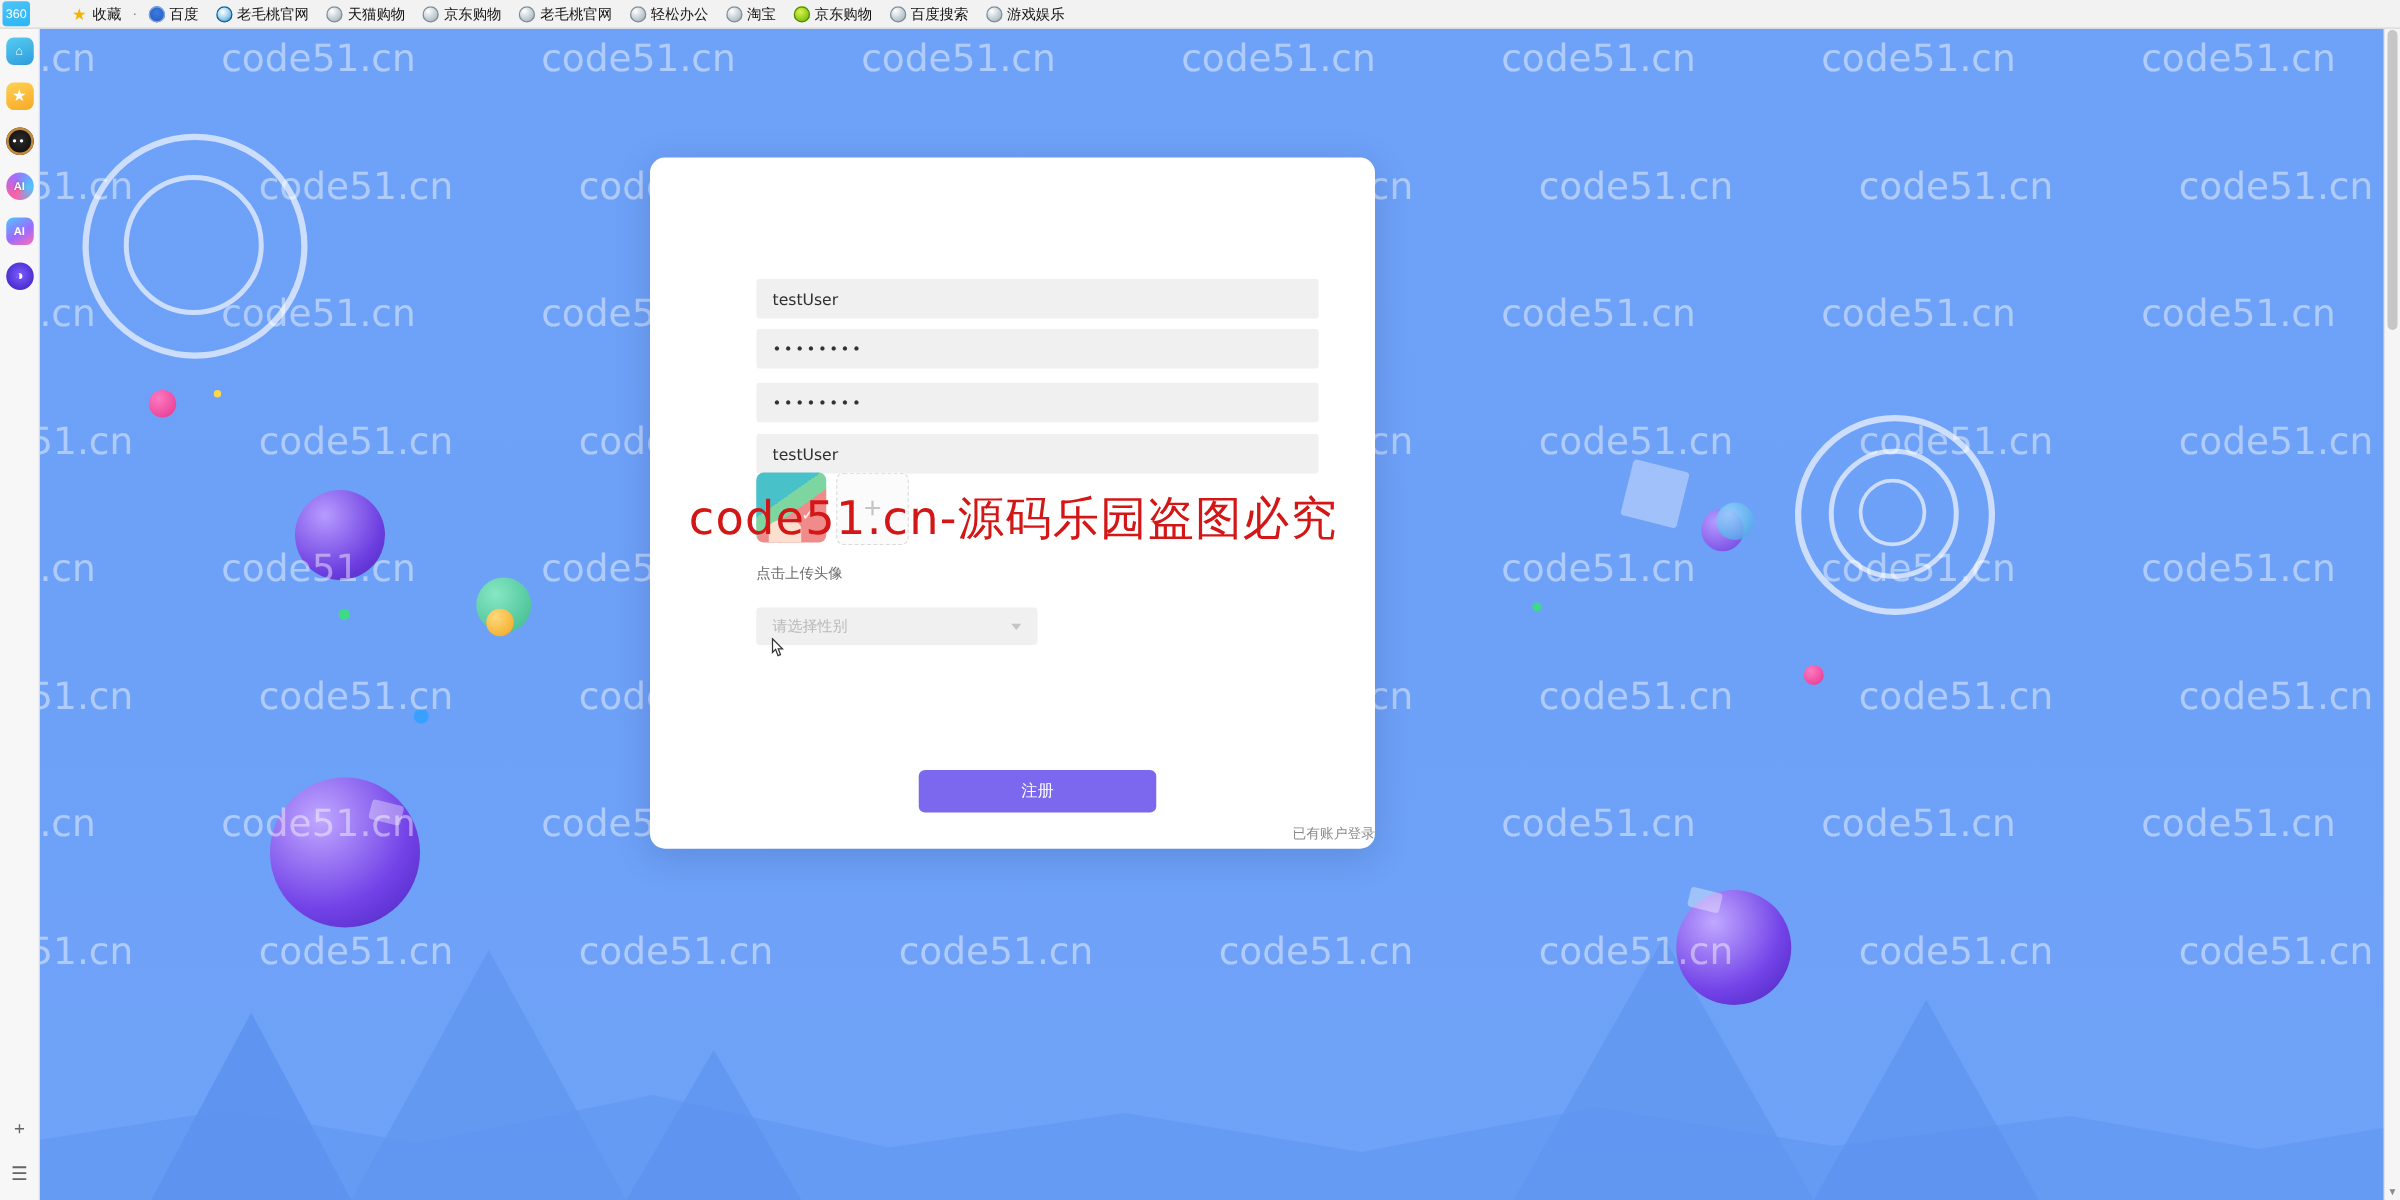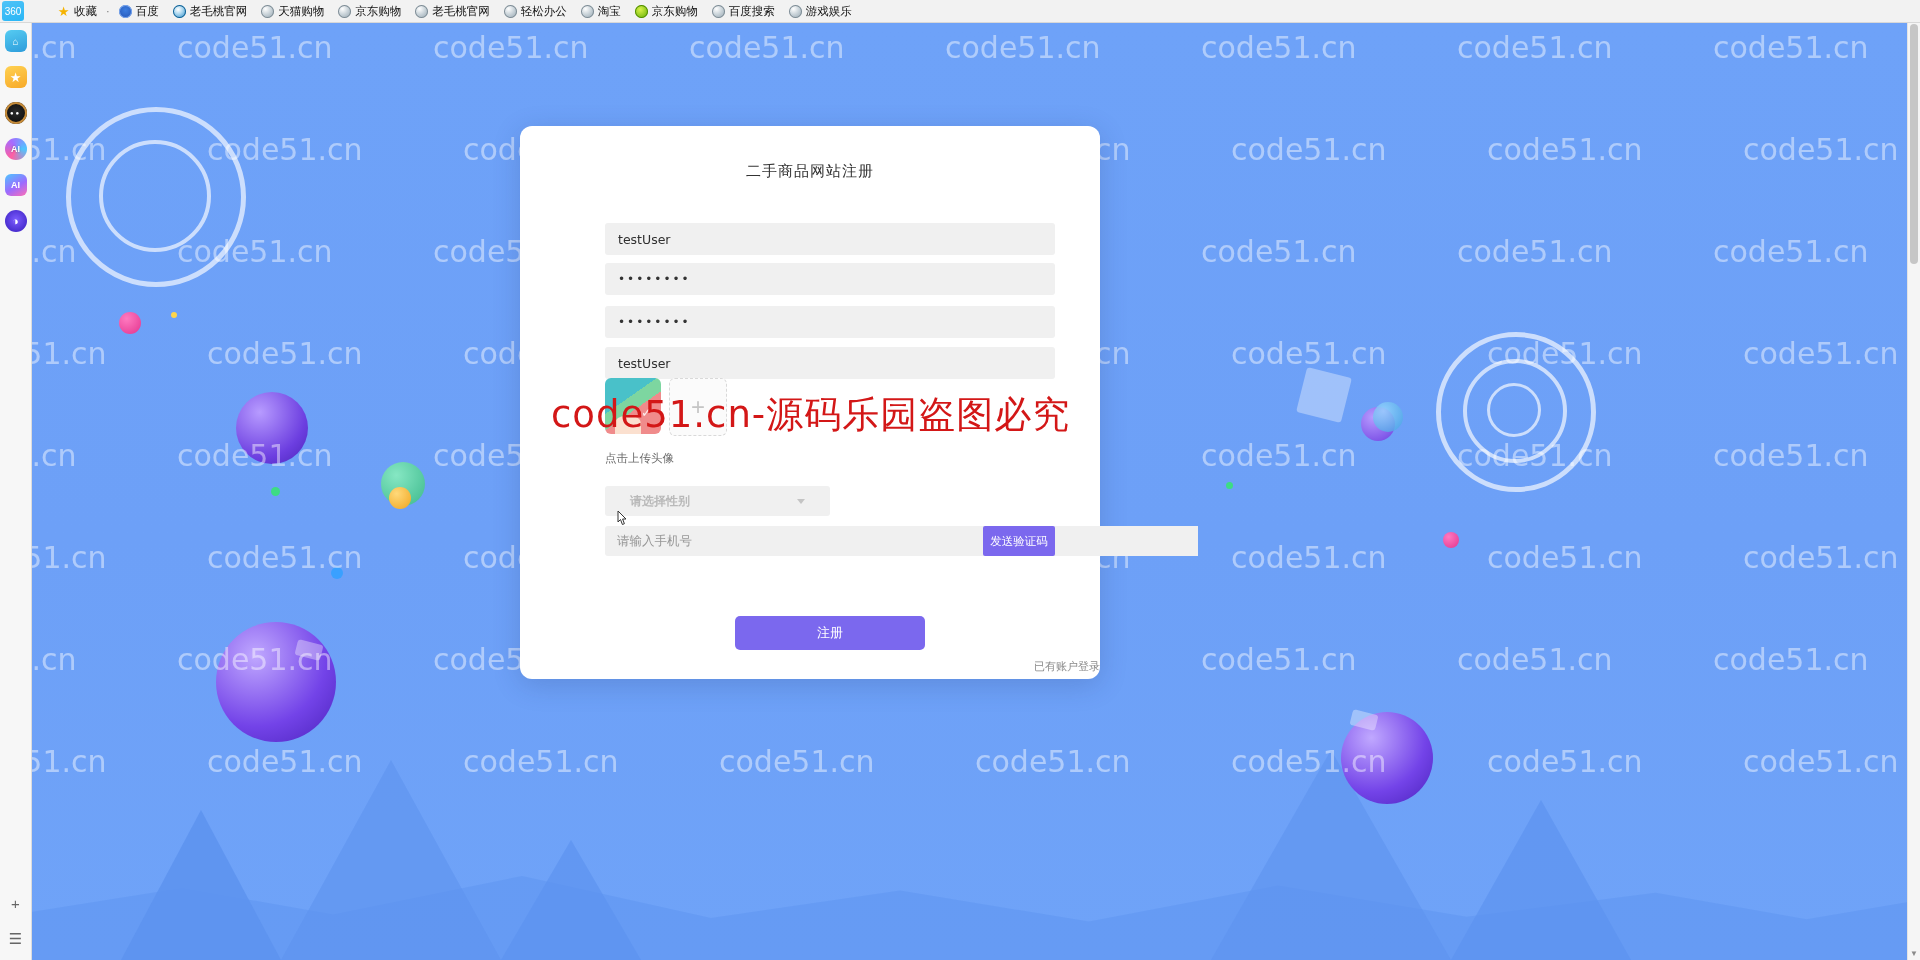--- a/index.html
+++ b/index.html
@@ -122,22 +122,22 @@
   #avatar-thumb .chin{position:absolute;left:18%;bottom:0;width:46%;height:32%;
     background:#fbe0cf;border-radius:40% 40% 0 0;}
   #avatar-add{width:56px;height:56px;border:1px dashed #d9d9d9;border-radius:6px;
     background:#fbfbfb;color:#c5c5c5;font-size:24px;display:flex;
     align-items:center;justify-content:center;cursor:pointer;font-weight:300;}
   #upload-label{position:absolute;left:85px;top:325px;font-size:11.5px;color:#6b6b6b;
     font-family:"DejaVu Sans",sans-serif;}
   
   #f-gender{position:absolute;left:85px;top:360px;width:225px;height:30px;
     background:#f0f0f0;border-radius:3px;display:flex;align-items:center;
-    justify-content:space-between;padding:0 25px;box-sizing:border-box;
-    font-size:12px;color:#b9b9b9;font-family:"DejaVu Sans",sans-serif;cursor:pointer;font-weight:bold;}
+    justify-content:space-between;padding:0 13px;box-sizing:border-box;
+    font-size:12px;color:#b9b9b9;font-family:"DejaVu Sans",sans-serif;cursor:pointer;}
   .caret{width:0;height:0;border-left:4px solid transparent;border-right:4px solid transparent;
     border-top:5px solid #c4c4c4;}
   
   #phone-row{position:absolute;left:85px;top:400px;width:450px;height:30px;display:flex;}
   #f-phone{flex:1 1 auto;background:#f0f0f0;border-radius:3px 0 0 3px;display:flex;
     align-items:center;padding:0 12px;box-sizing:border-box;font-size:12.5px;color:#969696;
     font-family:"DejaVu Sans",sans-serif;}
   #btn-sendcode{width:72px;background:#7b68ee;color:#fff;font-size:11.5px;
     display:flex;align-items:center;justify-content:center;border-radius:2px;
     cursor:pointer;font-family:"DejaVu Sans",sans-serif;margin-left:-215px;}
@@ -332,21 +332,20 @@
         <div class="wm" style="left: 176px; top: 722px;">code51.cn</div>
         <div class="wm" style="left: 432px; top: 722px;">code51.cn</div>
         <div class="wm" style="left: 688px; top: 722px;">code51.cn</div>
         <div class="wm" style="left: 944px; top: 722px;">code51.cn</div>
         <div class="wm" style="left: 1200px; top: 722px;">code51.cn</div>
         <div class="wm" style="left: 1456px; top: 722px;">code51.cn</div>
         <div class="wm" style="left: 1712px; top: 722px;">code51.cn</div>
       </div>
 
     <div id="reg-card">
-      <div id="reg-title">二手商品网站注册</div>
 
       <div class="fld" id="f-user">
         <span>testUser</span>
       </div>
 
       <div class="fld" id="f-pwd">
         <span class="dots">••••••••</span>
       </div>
 
       <div class="fld" id="f-pwd2">
@@ -364,26 +363,20 @@
         <div id="avatar-add">+</div>
       </div>
 
       <div id="upload-label">点击上传头像</div>
 
       <div id="f-gender">
         <span>请选择性别</span>
         <span class="caret"></span>
       </div>
 
-      <div id="phone-row">
-        <div id="f-phone">
-          <span>请输入手机号</span>
-        </div>
-        <div id="btn-sendcode">发送验证码</div>
-      </div>
 
 
       <button id="btn-register">注册</button>
 
       <div id="login-link">已有账户登录</div>
     </div>
 
     <div id="theft-wm">code51.cn-源码乐园盗图必究</div>
 
     <svg id="cursor" viewBox="0 0 16 20">

